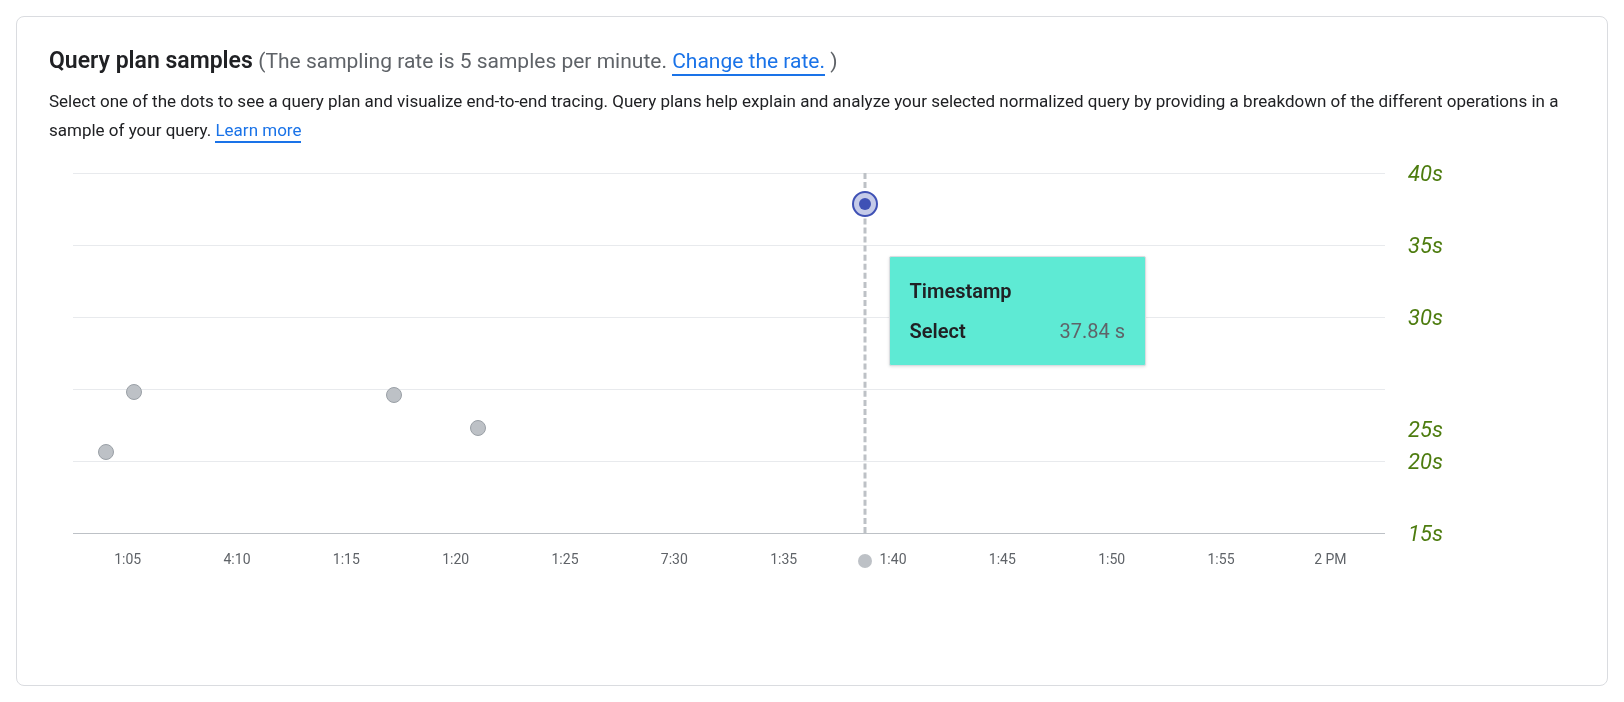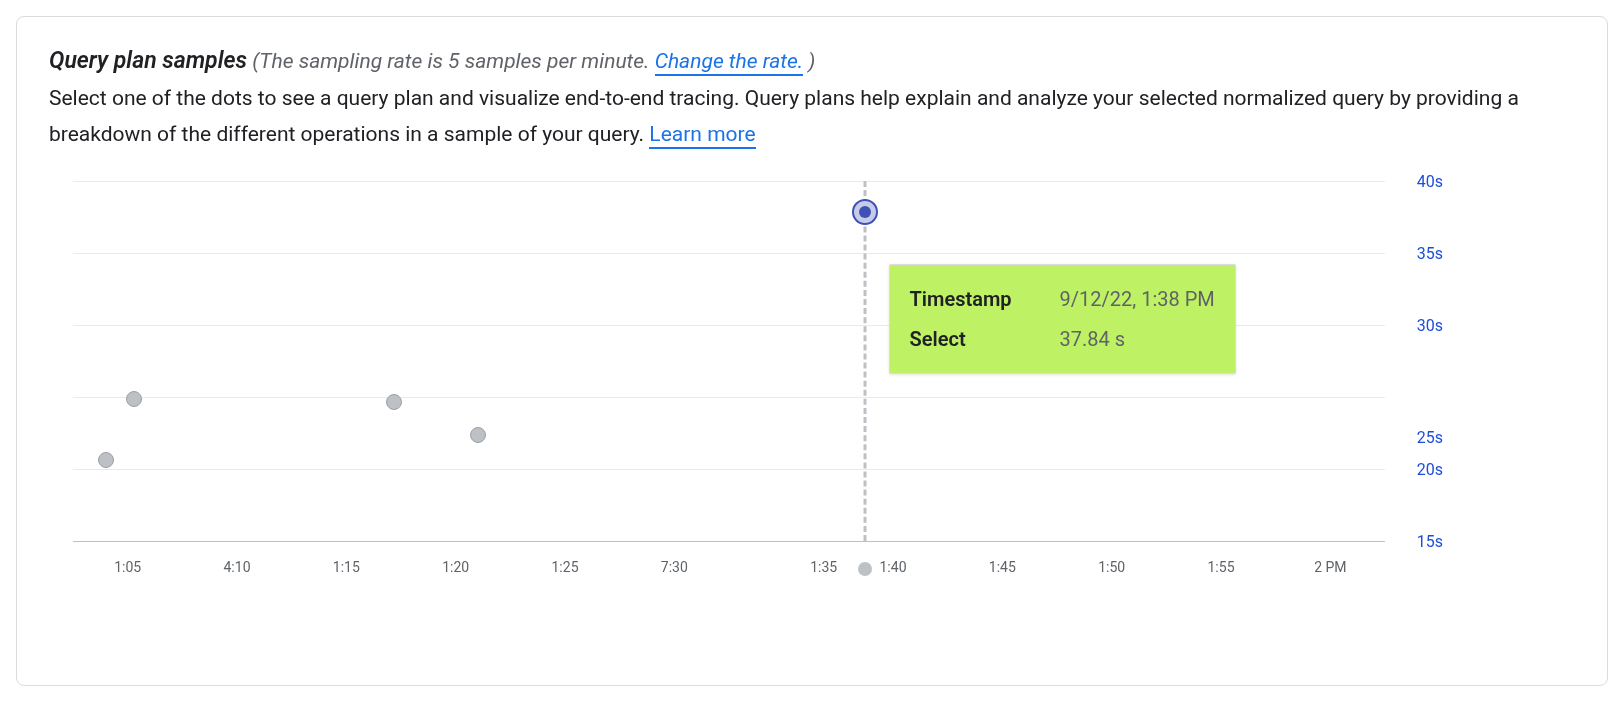--- a/index.html
+++ b/index.html
@@ -14,42 +14,41 @@
     border-radius: 8px;
     margin: 16px;
     padding: 28px 32px 24px 32px;
     width: 1592px;
     height: 670px;
     position: relative;
   }
   .header-line {
     font-size: 22px;
     line-height: 1.4;
-    margin-bottom: 4px;
-    font-style: italic;
+    margin-bottom: 10px;
   }
   .title {
     font-weight: 600;
     font-size: 23px;
     color: #202124;
   }
   .sub {
     color: #5f6368;
     font-size: 21px;
     font-weight: 400;
   }
   .link {
     color: #1a73e8;
     text-decoration: none;
     border-bottom: 2px solid #1a73e8;
     padding-bottom: 1px;
     cursor: pointer;
   }
   .desc {
-    font-size: 21px;
+    font-size: 17px;
     line-height: 1.7;
     color: #202124;
     margin-bottom: 28px;
     max-width: 1520px;
   }
   .chart-wrap {
     position: relative;
     width: 100%;
     height: 420px;
   }
@@ -66,24 +65,25 @@
     left: 0; right: 0;
     border-top: 1px solid #e8eaed;
   }
   .x-baseline {
     position: absolute;
     left: 0; right: 0;
     border-top: 1px solid #bdc1c6;
   }
   .y-tick {
     position: absolute;
-    color: #1d4ed8;
-    font-size: 16px;
+    color: #4d7c0f;
+    font-size: 22px;
     right: -58px;
     transform: translateY(-50%);
+    font-style: italic;
   }
   .x-tick {
     position: absolute;
     color: #5f6368;
     font-size: 14px;
     transform: translateX(-50%);
     bottom: -34px;
     white-space: nowrap;
   }
   .dot {
@@ -119,21 +119,21 @@
   }
   .vline-endcap {
     position: absolute;
     width: 14px; height: 14px;
     border-radius: 50%;
     background: #bdc1c6;
     transform: translate(-50%, -50%);
   }
   .tooltip {
     position: absolute;
-    background: #bef264;
+    background: #5eead4;
     border: 1px solid #dadce0;
     border-radius: 2px;
     box-shadow: 0 1px 3px rgba(60,64,67,.15);
     padding: 14px 20px;
     font-size: 20px;
     color: #3c4043;
     white-space: nowrap;
   }
   .tooltip-row { display: flex; gap: 40px; line-height: 2; }
   .tooltip-label { font-weight: 600; min-width: 110px; color:#202124; }
@@ -171,39 +171,38 @@
         <div class="gridline" style="top: 288px;"></div>
         <div class="y-tick" style="top: 288px;">20s</div>
         <div class="x-baseline" style="top: 360px;"></div>
         <div class="y-tick" style="top: 360px;">15s</div>
         <div class="x-tick" style="left: 54.6667px;">1:05</div>
         <div class="x-tick" style="left: 164px;">4:10</div>
         <div class="x-tick" style="left: 273.333px;">1:15</div>
         <div class="x-tick" style="left: 382.667px;">1:20</div>
         <div class="x-tick" style="left: 492px;">1:25</div>
         <div class="x-tick" style="left: 601.333px;">7:30</div>
-        <div class="x-tick" style="left: 710.667px; margin-left: 40px;">1:35</div>
+        <div class="x-tick" style="left: 710.667px;">1:35</div>
         <div class="x-tick" style="left: 820px;">1:40</div>
         <div class="x-tick" style="left: 929.333px; text-align: center;">1:45</div>
         <div class="x-tick" style="left: 1038.67px; margin-top: 43px;">1:50</div>
         <div class="x-tick" style="left: 1148px;">1:55</div>
         <div class="x-tick" style="left: 1257.33px;">2 PM</div>
         <div class="vline" style="left: 791.573px;"></div>
         <div class="vline-endcap" style="left: 791.573px; top: 388px;"></div>
         <div class="dot" style="left: 32.8px; top: 279.36px;"></div>
         <div class="dot" style="left: 61.2267px; top: 218.88px;"></div>
         <div class="dot" style="left: 321.44px; top: 221.76px;"></div>
         <div class="dot" style="left: 404.533px; top: 254.88px;"></div>
         <div class="dot-selected-outer" style="left: 791.573px; top: 31.104px;">
           <div class="dot-selected-inner"></div>
         </div>
         <div class="tooltip" style="left: 815.573px; top: 83.52px;">
           <div class="tooltip-row">
             <span class="tooltip-label">Timestamp</span>
-            <span class="tooltip-value">9/12/22, 1:38 PM</span>
           </div>
           <div class="tooltip-row">
             <span class="tooltip-label">Select</span>
             <span class="tooltip-value">37.84 s</span>
           </div>
         </div>
       </div>
   </div>
 
 </div>

